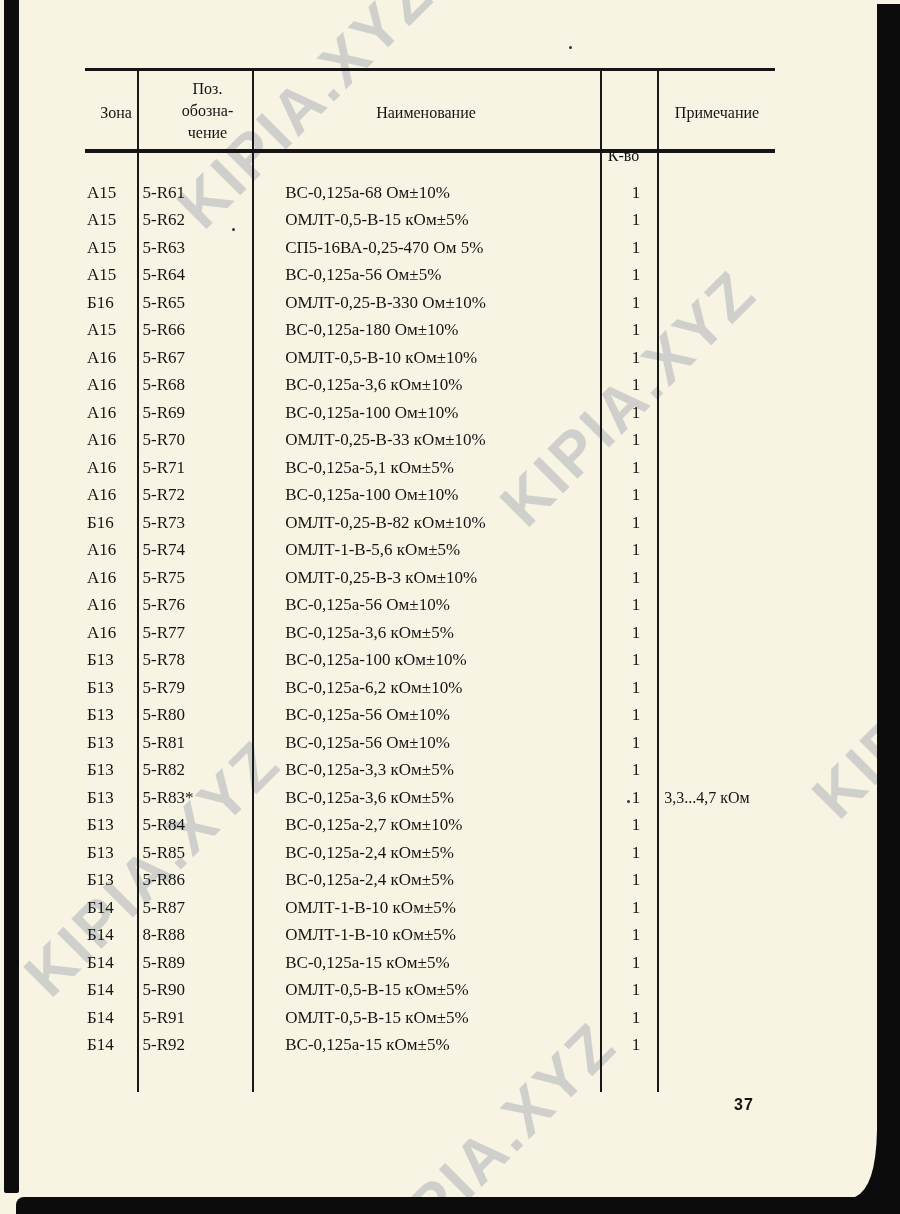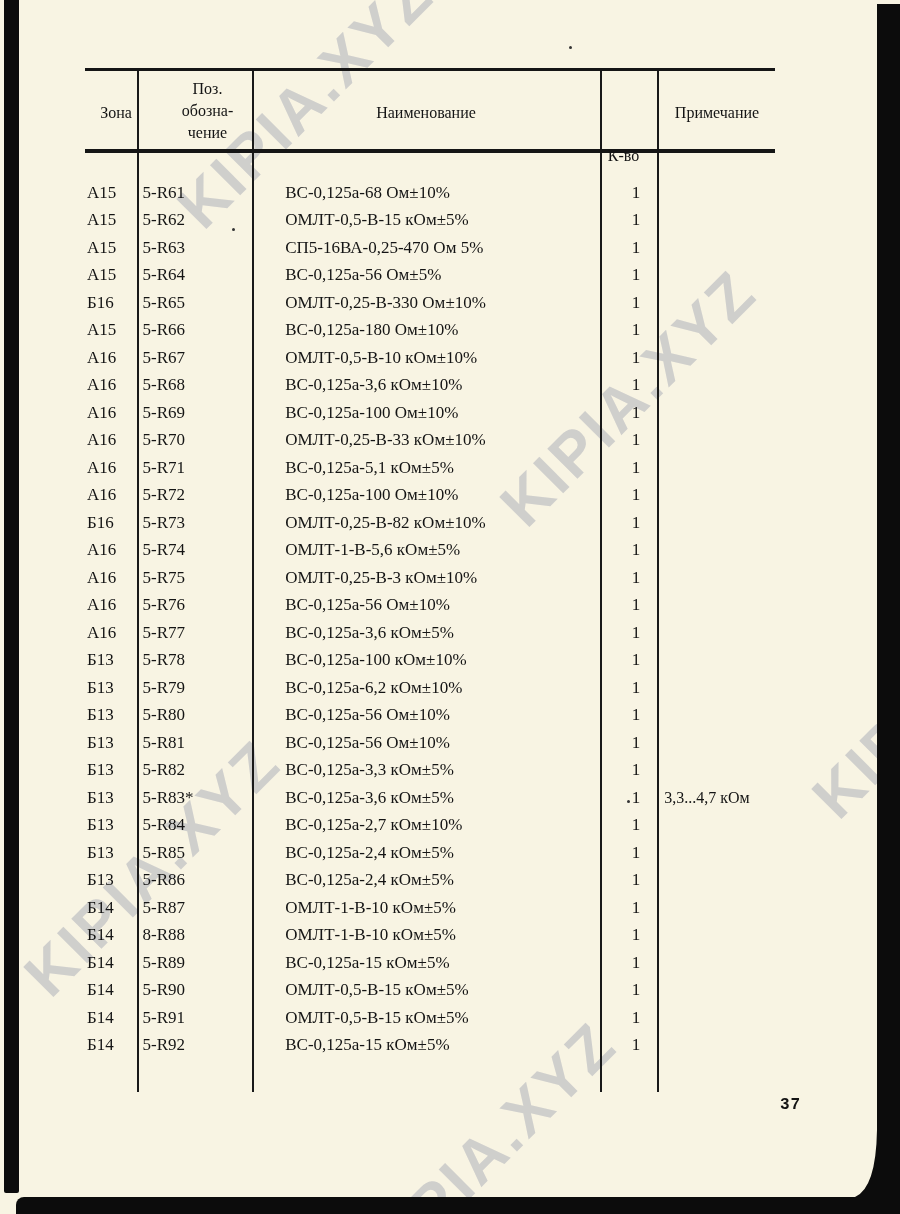--- a/index.html
+++ b/index.html
@@ -51,22 +51,22 @@
   .rows{position:absolute;left:85px;top:179px;width:700px;z-index:5;}
   .row{display:flex;height:27.5px;align-items:center;font-size:17px;}
   .c{white-space:nowrap;overflow:visible;}
   .c.zone{width:52px;padding-left:2px;box-sizing:border-box;}
   .c.pos{width:128px;padding-left:6px;box-sizing:border-box;}
   .c.name{width:348px;padding-left:22px;box-sizing:border-box;}
   .c.qty{width:57px;text-align:center;}
   .c.note{width:122px;box-sizing:border-box;font-size:16px;}
   
   .pageno{
-    position:absolute;left:780px;top:1096px;z-index:5;
-    font-family:Liberation Mono, monospace;
+    position:absolute;left:734px;top:1096px;z-index:5;
+    font-family:Liberation Sans, sans-serif;
     font-weight:bold;font-size:16px;letter-spacing:1px;
   }
   .speck{position:absolute;width:3px;height:3px;background:#333;border-radius:50%;z-index:5;}
 </style>
 </head>
 <body>
 
 <div class="page">
 
   <div class="wm" style="left:305px;top:100px;">KIPIA.XYZ</div>

